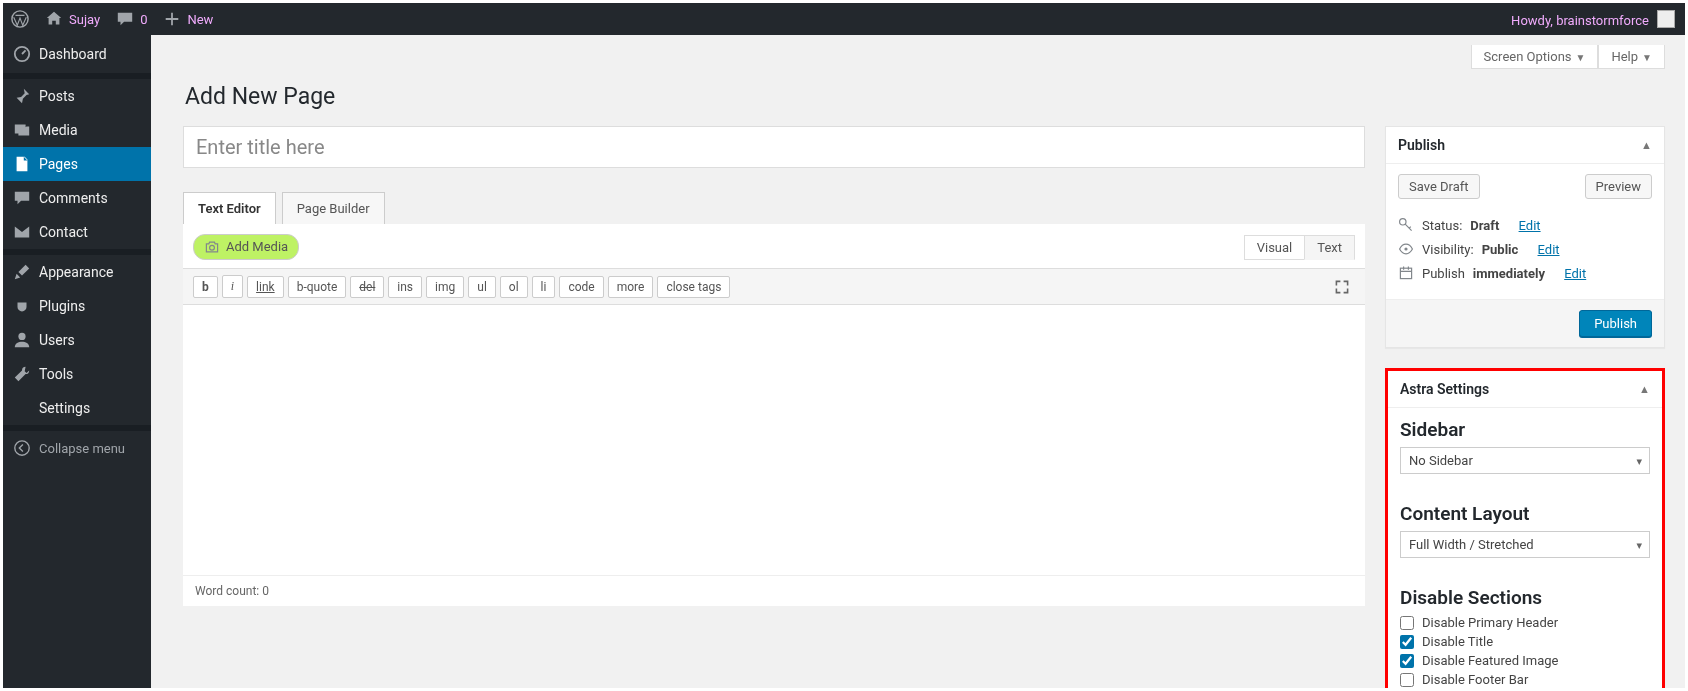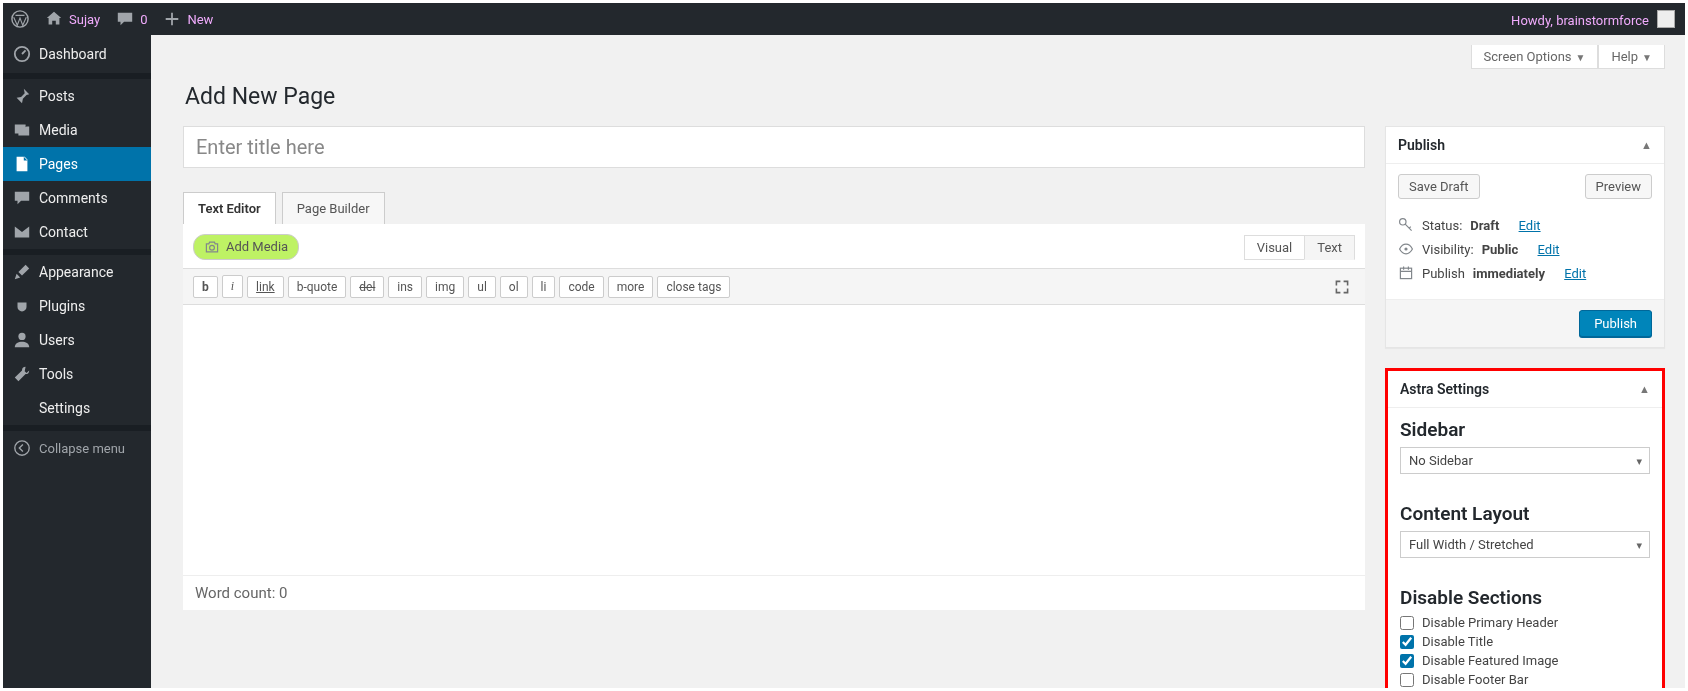--- a/index.html
+++ b/index.html
@@ -62,21 +62,21 @@
 .qt-toolbar { background:#f5f5f5; border-top:1px solid #ddd; border-bottom:1px solid #ddd; padding:6px 10px; display:flex; align-items:center; gap:4px; flex-wrap:wrap; }
 .qt-btn { border:1px solid #ccc; background:#fff; padding:3px 8px; font-size:12px; color:#555; cursor:pointer; border-radius:2px; }
 .qt-btn.strike { text-decoration:line-through; }
 .qt-btn.underline { text-decoration:underline; }
 .qt-btn.italic { font-style:italic; font-family:Georgia,serif; }
 .qt-expand { margin-left:auto; width:26px; height:22px; cursor:pointer; display:flex; align-items:center; justify-content:center; }
 .qt-expand svg { width:16px; height:16px; stroke:#666; fill:none; stroke-width:2; }
 
 
 .ed-textarea { height:270px; background:#fff; }
-.ed-footer { border-top:1px solid #eee; padding:8px 12px; font-size:15px; color:#666; background:#fff; }
+.ed-footer { border-top:1px solid #eee; padding:8px 12px; font-size:12px; color:#666; background:#fff; }
 
 
 .metabox { background:#fff; border:1px solid #e5e5e5; margin-bottom:20px; box-shadow:0 1px 1px rgba(0,0,0,0.04); }
 .metabox h2 { font-size:14px; font-weight:600; padding:10px 12px; border-bottom:1px solid #eee; display:flex; align-items:center; justify-content:space-between; cursor:pointer; color:#23282d; }
 .metabox h2 .tri { color:#777; font-size:11px; }
 .mb-body { padding:10px 12px; font-size:13px; color:#444; }
 
 .mb-row { display:flex; align-items:center; gap:8px; margin:8px 0; }
 .mb-row svg { width:16px; height:16px; fill:#82878c; flex-shrink:0; }
 .link { color:#0073aa; text-decoration:underline; cursor:pointer; }

